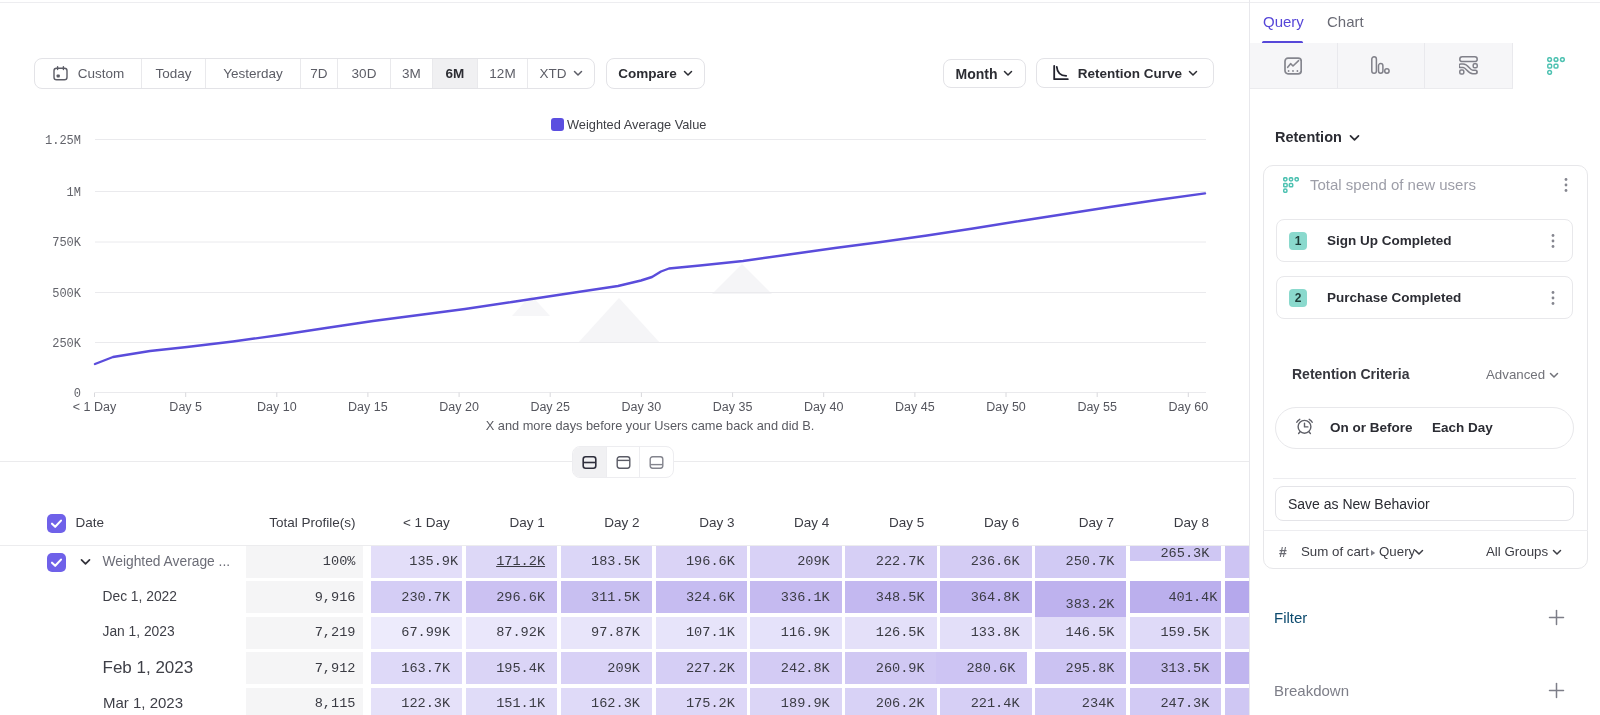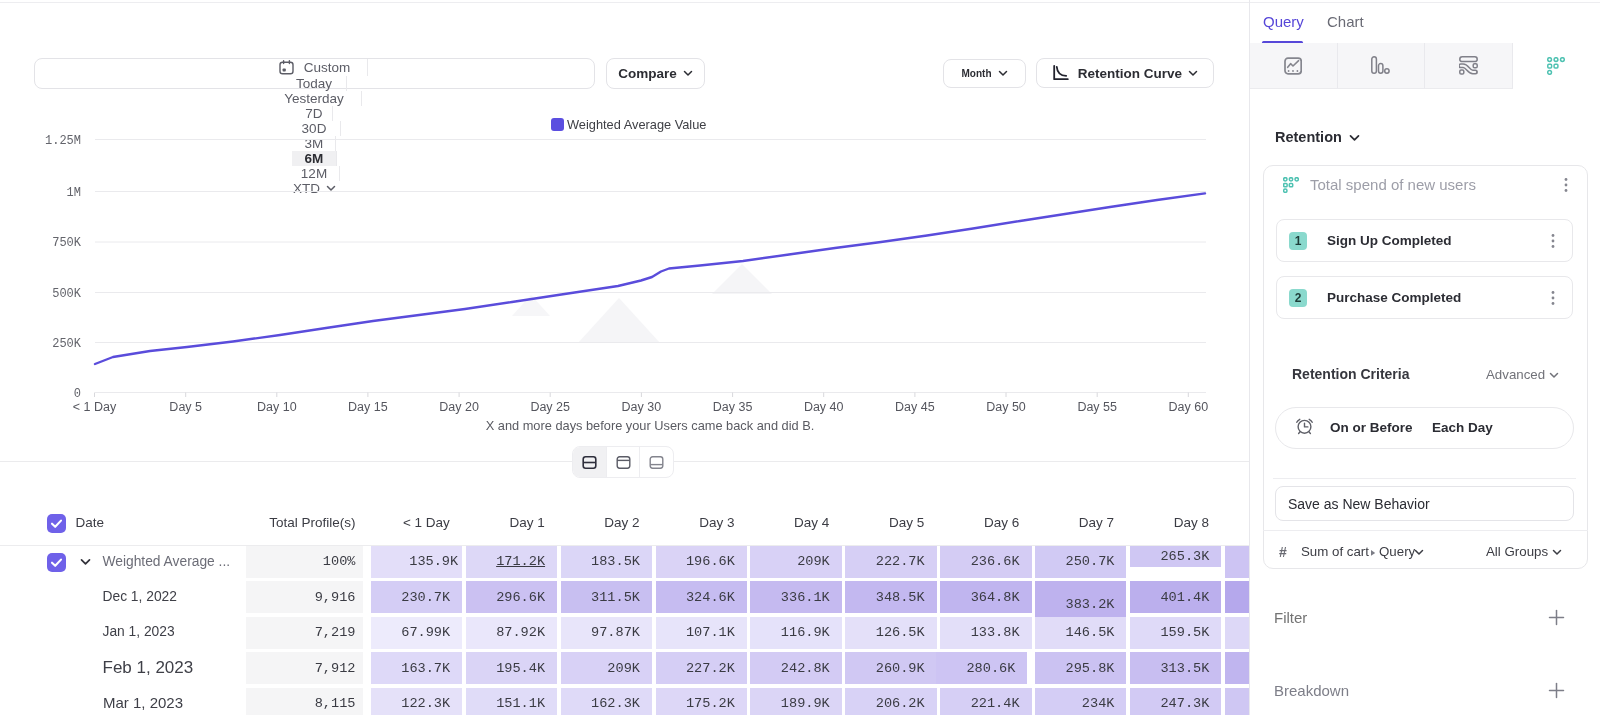--- a/index.html
+++ b/index.html
@@ -10,21 +10,21 @@
 .ylab { font-family:"Liberation Mono",monospace; font-size:12px; fill:#63646b; }
 .xlab { font-size:12.5px; fill:#55565e; }
 .btn { position:absolute; border:1px solid #e3e3e7; border-radius:8px; background:#fff; display:flex; align-items:center; }
 .seg { display:flex; align-items:center; justify-content:center; height:100%; font-size:13.5px; color:#5c5d66; border-right:1px solid #e9e9ec; padding:0 1px; }
 .chev { margin-left:6px; }
 .kebab circle { fill:#85868f; }
 </style>
 </head>
 <body>
 
-<div class="btn" style="left:34px;top:58px;width:561px;height:31px;flex-direction:column;">
+<div class="btn" style="left:34px;top:58px;width:561px;height:31px;">
   <div class="seg" style="width:107px;">
     <svg width="17" height="17" viewBox="0 0 17 17" style="margin-right:9px;">
         <rect x="2" y="3.2" width="13" height="11.6" rx="2.6" fill="none" stroke="#5c5d66" stroke-width="1.4"></rect>
         <line x1="5.6" y1="1.8" x2="5.6" y2="4.6" stroke="#5c5d66" stroke-width="1.4" stroke-linecap="round"></line>
         <line x1="11.4" y1="1.8" x2="11.4" y2="4.6" stroke="#5c5d66" stroke-width="1.4" stroke-linecap="round"></line>
         <rect x="4.6" y="9.4" width="3.2" height="3.2" rx="0.8" fill="#5c5d66"></rect>
       </svg>
     Custom</div>
   <div class="seg" style="width:64px;">Today</div>
   <div class="seg" style="width:95px;">Yesterday</div>
@@ -39,21 +39,21 @@
       </svg>
   </div>
 </div>
 
 <div class="btn" style="left:606px;top:58px;width:99px;height:31px;justify-content:center;font-size:13.5px;font-weight:700;color:#2c2d33;">Compare
   <svg class="chev" width="10" height="7" viewBox="0 0 10 7">
       <path d="M1.5 1.5 L5 5 L8.5 1.5" stroke="#2c2d33" stroke-width="1.5" fill="none" stroke-linecap="round" stroke-linejoin="round"></path>
     </svg>
 </div>
 
-<div class="btn" style="left:943px;top:59px;width:83px;height:29px;justify-content:center;font-size:10px;font-weight:700;color:#2c2d33;">Month
+<div class="btn" style="left:943px;top:59px;width:83px;height:29px;justify-content:center;font-size:14px;font-weight:700;color:#2c2d33;">Month
   <svg class="chev" width="10" height="7" viewBox="0 0 10 7">
       <path d="M1.5 1.5 L5 5 L8.5 1.5" stroke="#2c2d33" stroke-width="1.5" fill="none" stroke-linecap="round" stroke-linejoin="round"></path>
     </svg>
 </div>
 
 <div class="btn" style="left:1036px;top:58px;width:178px;height:30px;justify-content:center;font-size:13.5px;font-weight:700;color:#2c2d33;">
   <svg width="18" height="18" viewBox="0 0 18 18" style="margin-right:8px;">
       <path d="M2.2 1.8 L2.2 15.2 L15.8 15.2" stroke="#22232e" stroke-width="1.8" fill="none" stroke-linecap="round" stroke-linejoin="round"></path>
       <path d="M4.8 3 C5.2 8.4 7.4 11.6 14.2 11.8" stroke="#22232e" stroke-width="1.8" fill="none" stroke-linecap="round"></path>
     </svg>
@@ -154,40 +154,40 @@
 <div style="position:absolute;left:245.5px;top:546.0px;width:117.8px;height:31.9px;background:#f5f5f6;"></div>
 <div class="mono num" style="position:absolute;left:245.5px;top:546.0px;width:110px;height:31.9px;">100%</div>
 <div class="mono num" style="position:absolute;left:370.8px;top:546.0px;width:91.4px;height:31.9px;background:#e3def9;padding-right:4px;">135.9K</div>
 <div class="mono num" style="position:absolute;left:465.7px;top:546.0px;width:91.4px;height:31.9px;background:#ddd8f7;padding-right:12px;text-decoration:underline;">171.2K</div>
 <div class="mono num" style="position:absolute;left:560.6px;top:546.0px;width:91.4px;height:31.9px;background:#dbd6f7;padding-right:12px;">183.5K</div>
 <div class="mono num" style="position:absolute;left:655.5px;top:546.0px;width:91.4px;height:31.9px;background:#dad3f6;padding-right:12px;">196.6K</div>
 <div class="mono num" style="position:absolute;left:750.4px;top:546.0px;width:91.4px;height:31.9px;background:#d8d1f6;padding-right:12px;">209K</div>
 <div class="mono num" style="position:absolute;left:845.3px;top:546.0px;width:91.4px;height:31.9px;background:#d6cff5;padding-right:12px;">222.7K</div>
 <div class="mono num" style="position:absolute;left:940.2px;top:546.0px;width:91.4px;height:31.9px;background:#d4ccf4;padding-right:12px;">236.6K</div>
 <div class="mono num" style="position:absolute;left:1035.1px;top:546.0px;width:91.4px;height:31.9px;background:#d1caf4;padding-right:12px;">250.7K</div>
-<div class="mono num" style="position:absolute;left:1130.0px;top:546.0px;width:91.4px;height:21px;background:#cfc7f3;padding-right:12px;">265.3K</div>
+<div class="mono num" style="position:absolute;left:1130.0px;top:546.0px;width:91.4px;height:15px;background:#cfc7f3;padding-right:12px;">265.3K</div>
 <div style="position:absolute;left:1224.9px;top:546.0px;width:24.1px;height:31.9px;background:#cdc4f3;"></div>
 <div style="position:absolute;left:47px;top:553px;width:19px;height:19px;border-radius:5px;background:#6f61e9;"><svg width="19" height="19" viewBox="0 0 19 19">
       <path d="M5 9.7 L8.2 12.8 L14 6.6" stroke="#fff" stroke-width="2.1" fill="none" stroke-linecap="round" stroke-linejoin="round"></path>
     </svg></div>
 <svg style="position:absolute;left:80px;top:557.5px" width="11" height="8" viewBox="0 0 11 8">
     <path d="M1.5 1.8 L5.5 5.8 L9.5 1.8" stroke="#31323a" stroke-width="1.7" fill="none" stroke-linecap="round" stroke-linejoin="round"></path>
   </svg>
 <div style="position:absolute;left:102.5px;top:551.5px;height:20px;line-height:20px;font-size:13.8px;color:#6c6d77;">Weighted Average ...</div>
 <div style="position:absolute;left:245.5px;top:581.4px;width:117.8px;height:31.9px;background:#f5f5f6;"></div>
 <div class="mono num" style="position:absolute;left:245.5px;top:581.4px;width:110px;height:31.9px;">9,916</div>
 <div class="mono num" style="position:absolute;left:370.8px;top:581.4px;width:91.4px;height:31.9px;background:#d4cdf5;padding-right:12px;">230.7K</div>
 <div class="mono num" style="position:absolute;left:465.7px;top:581.4px;width:91.4px;height:31.9px;background:#cbc1f2;padding-right:12px;">296.6K</div>
 <div class="mono num" style="position:absolute;left:560.6px;top:581.4px;width:91.4px;height:31.9px;background:#c8bff1;padding-right:12px;">311.5K</div>
 <div class="mono num" style="position:absolute;left:655.5px;top:581.4px;width:91.4px;height:31.9px;background:#c6bcf1;padding-right:12px;">324.6K</div>
 <div class="mono num" style="position:absolute;left:750.4px;top:581.4px;width:91.4px;height:31.9px;background:#c5baf0;padding-right:12px;">336.1K</div>
 <div class="mono num" style="position:absolute;left:845.3px;top:581.4px;width:91.4px;height:31.9px;background:#c3b8f0;padding-right:12px;">348.5K</div>
 <div class="mono num" style="position:absolute;left:940.2px;top:581.4px;width:91.4px;height:31.9px;background:#c0b5ef;padding-right:12px;">364.8K</div>
 <div class="mono num" style="position:absolute;left:1035.1px;top:581.4px;width:91.4px;height:47px;background:#beb2ee;padding-right:12px;">383.2K</div>
-<div class="mono num" style="position:absolute;left:1130.0px;top:581.4px;width:91.4px;height:31.9px;background:#bbafed;padding-right:12px;">401.4K</div>
+<div class="mono num" style="position:absolute;left:1130.0px;top:581.4px;width:91.4px;height:31.9px;background:#bbafed;padding-right:4px;">401.4K</div>
 <div style="position:absolute;left:1224.9px;top:581.4px;width:24.1px;height:31.9px;background:#b5a8ec;"></div>
 <div style="position:absolute;left:102.5px;top:586.9px;height:20px;line-height:20px;font-size:13.8px;color:#3e3f47;">Dec 1, 2022</div>
 <div style="position:absolute;left:245.5px;top:616.9px;width:117.8px;height:31.9px;background:#f5f5f6;"></div>
 <div class="mono num" style="position:absolute;left:245.5px;top:616.9px;width:110px;height:31.9px;">7,219</div>
 <div class="mono num" style="position:absolute;left:370.8px;top:616.9px;width:91.4px;height:31.9px;background:#edebfc;padding-right:12px;">67.99K</div>
 <div class="mono num" style="position:absolute;left:465.7px;top:616.9px;width:91.4px;height:31.9px;background:#eae7fb;padding-right:12px;">87.92K</div>
 <div class="mono num" style="position:absolute;left:560.6px;top:616.9px;width:91.4px;height:31.9px;background:#e8e5fa;padding-right:12px;">97.87K</div>
 <div class="mono num" style="position:absolute;left:655.5px;top:616.9px;width:91.4px;height:31.9px;background:#e7e4fa;padding-right:12px;">107.1K</div>
 <div class="mono num" style="position:absolute;left:750.4px;top:616.9px;width:91.4px;height:31.9px;background:#e5e2fa;padding-right:12px;text-align:center;">116.9K</div>
 <div class="mono num" style="position:absolute;left:845.3px;top:616.9px;width:91.4px;height:31.9px;background:#e4e0f9;padding-right:12px;">126.5K</div>
@@ -339,21 +339,21 @@
   </svg>
 <div style="position:absolute;left:1379px;top:543px;height:18px;line-height:18px;font-size:13.3px;color:#3c3d44;">Query</div>
 <svg style="position:absolute;left:1414px;top:549px;" width="10" height="7" viewBox="0 0 10 7">
     <path d="M1.5 1.5 L5 5 L8.5 1.5" stroke="#3c3d44" stroke-width="1.5" fill="none" stroke-linecap="round" stroke-linejoin="round"></path>
   </svg>
 <div style="position:absolute;left:1486px;top:543px;height:18px;line-height:18px;font-size:13.3px;color:#3c3d44;">All Groups</div>
 <svg style="position:absolute;left:1552px;top:549px;" width="10" height="7" viewBox="0 0 10 7">
     <path d="M1.5 1.5 L5 5 L8.5 1.5" stroke="#3c3d44" stroke-width="1.5" fill="none" stroke-linecap="round" stroke-linejoin="round"></path>
   </svg>
 
-<div style="position:absolute;left:1274px;top:609px;font-size:15px;color:#737373;">Filter</div>
+<div style="position:absolute;left:1274px;top:609px;font-size:15px;color:#0c4a6e;">Filter</div>
 <svg style="position:absolute;left:1548px;top:609px;" width="17" height="17" viewBox="0 0 17 17">
     <line x1="8.5" y1="1.5" x2="8.5" y2="15.5" stroke="#7d7e88" stroke-width="1.5" stroke-linecap="round"></line>
     <line x1="1.5" y1="8.5" x2="15.5" y2="8.5" stroke="#7d7e88" stroke-width="1.5" stroke-linecap="round"></line>
   </svg>
 <div style="position:absolute;left:1274px;top:682px;font-size:15px;color:#7d7e88;">Breakdown</div>
 <svg style="position:absolute;left:1548px;top:682px;" width="17" height="17" viewBox="0 0 17 17">
     <line x1="8.5" y1="1.5" x2="8.5" y2="15.5" stroke="#7d7e88" stroke-width="1.5" stroke-linecap="round"></line>
     <line x1="1.5" y1="8.5" x2="15.5" y2="8.5" stroke="#7d7e88" stroke-width="1.5" stroke-linecap="round"></line>
   </svg>
 

